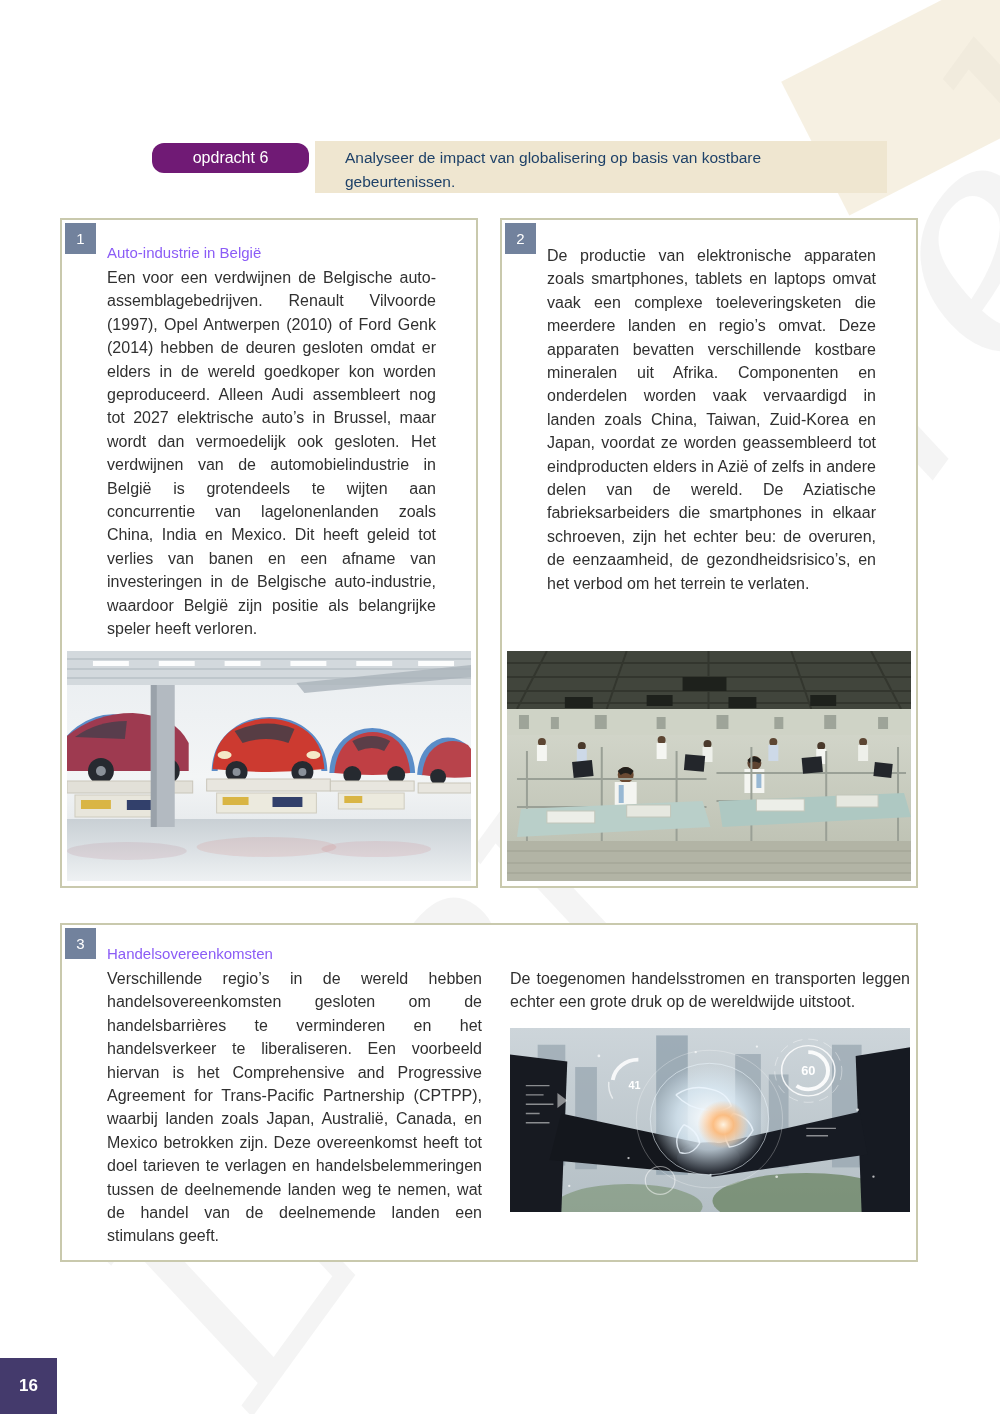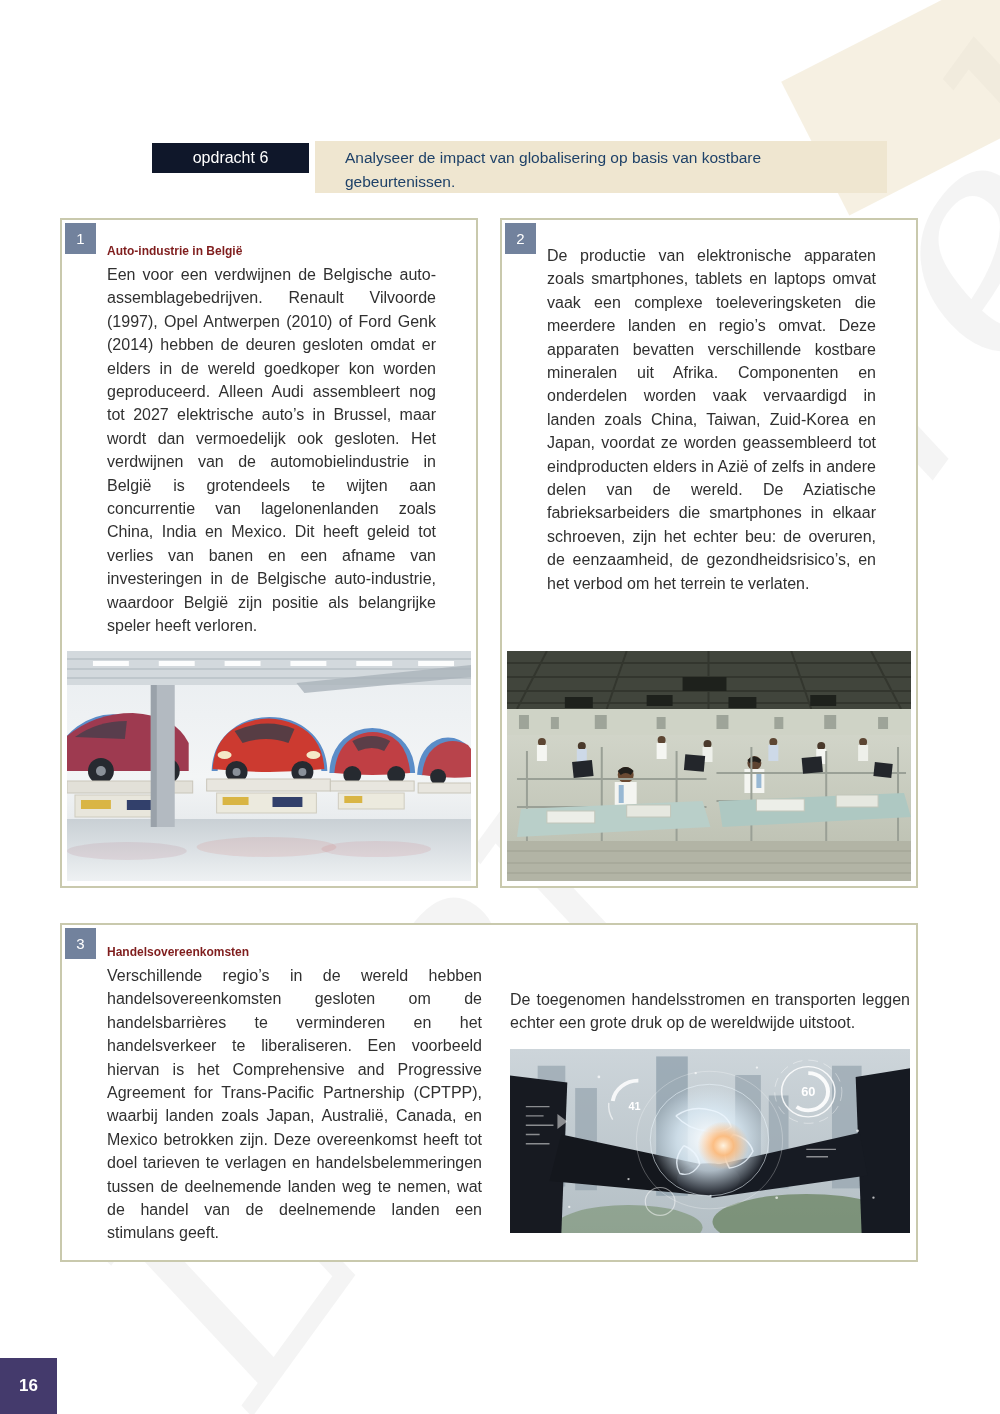--- a/index.html
+++ b/index.html
@@ -9,40 +9,40 @@
   
   .wm-gray{position:absolute; top:1250px; left:30px; font-family:"DejaVu Serif", serif; font-style:italic;
     font-size:300px; color:rgba(110,110,110,0.08); transform:rotate(-54deg); transform-origin:0 0;
     white-space:nowrap; pointer-events:none; z-index:0;}
   .wm-beige{position:absolute; left:800px; top:10px; width:280px; height:150px;
     background:rgba(238,228,203,0.55); transform:rotate(-27deg); z-index:0; pointer-events:none;}
 
   
   .hdr-beige{position:absolute; left:315px; top:141px; width:572px; height:52px; background:#efe6d0;
     color:#1e4168; font-size:15.5px; line-height:1.55; padding:5px 14px 0 30px; box-sizing:border-box; z-index:2;}
-  .hdr-navy{position:absolute; left:152px; top:143px; width:157px; height:30px; background:#0f172a;
-    color:#ffffff; font-size:16px; display:flex; align-items:center; justify-content:center; z-index:3;}
+  .hdr-navy{position:absolute; left:152px; top:143px; width:157px; height:30px; background:#701a75;
+    color:#ffffff; font-size:16px; display:flex; align-items:center; justify-content:center; z-index:3;border-radius:12px;}
 
   
   .case{position:absolute; background:#ffffff; border:2px solid #c9c9ad; box-sizing:border-box; z-index:2;}
   .case1{left:60px; top:218px; width:418px; height:670px;}
   .case2{left:500px; top:218px; width:418px; height:670px;}
   .case3{left:60px; top:923px; width:858px; height:339px;}
   .badge{position:absolute; top:3px; left:3px; width:31px; height:31px; background:#72829d; color:#ffffff;
     font-size:15px; display:flex; align-items:center; justify-content:center;}
   .case-text{padding:24px 40px 0 45px;}
   .case3 .case-text{padding:20px 6px 0 45px;}
-  .case-title{color:#7f1d1d; font-weight:bold; font-size:12px; margin:0 0 5px 0;}
+  .case-title{color:#8b5cf6; font-weight:normal; font-size:15px; margin:0 0 5px 0;}
   .case-body{color:#303030; font-size:16px; line-height:23.4px; text-align:justify; margin:0;}
   .photo{position:absolute; left:5px; right:5px; bottom:5px; height:230px; overflow:hidden;}
   .photo svg{display:block; width:100%; height:100%;}
 
   .cols{display:flex; gap:28px;justify-content:space-between;}
   .col-left{width:375px; flex:0 0 auto;}
-  .col-right{flex:1 1 auto; min-width:0;margin-top:24px;}
+  .col-right{flex:1 1 auto; min-width:0;}
   .photo3{margin-top:14px; height:184px; overflow:hidden;}
   .photo3 svg{display:block; width:100%; height:100%;}
 
   
   .pagenum{position:absolute; left:0; top:1358px; width:57px; height:56px; background:#443a6c; color:#ffffff;
     font-weight:bold; font-size:17px; display:flex; align-items:center; justify-content:center; z-index:4;text-align:center;}
 </style>
 </head>
 <body>
 

